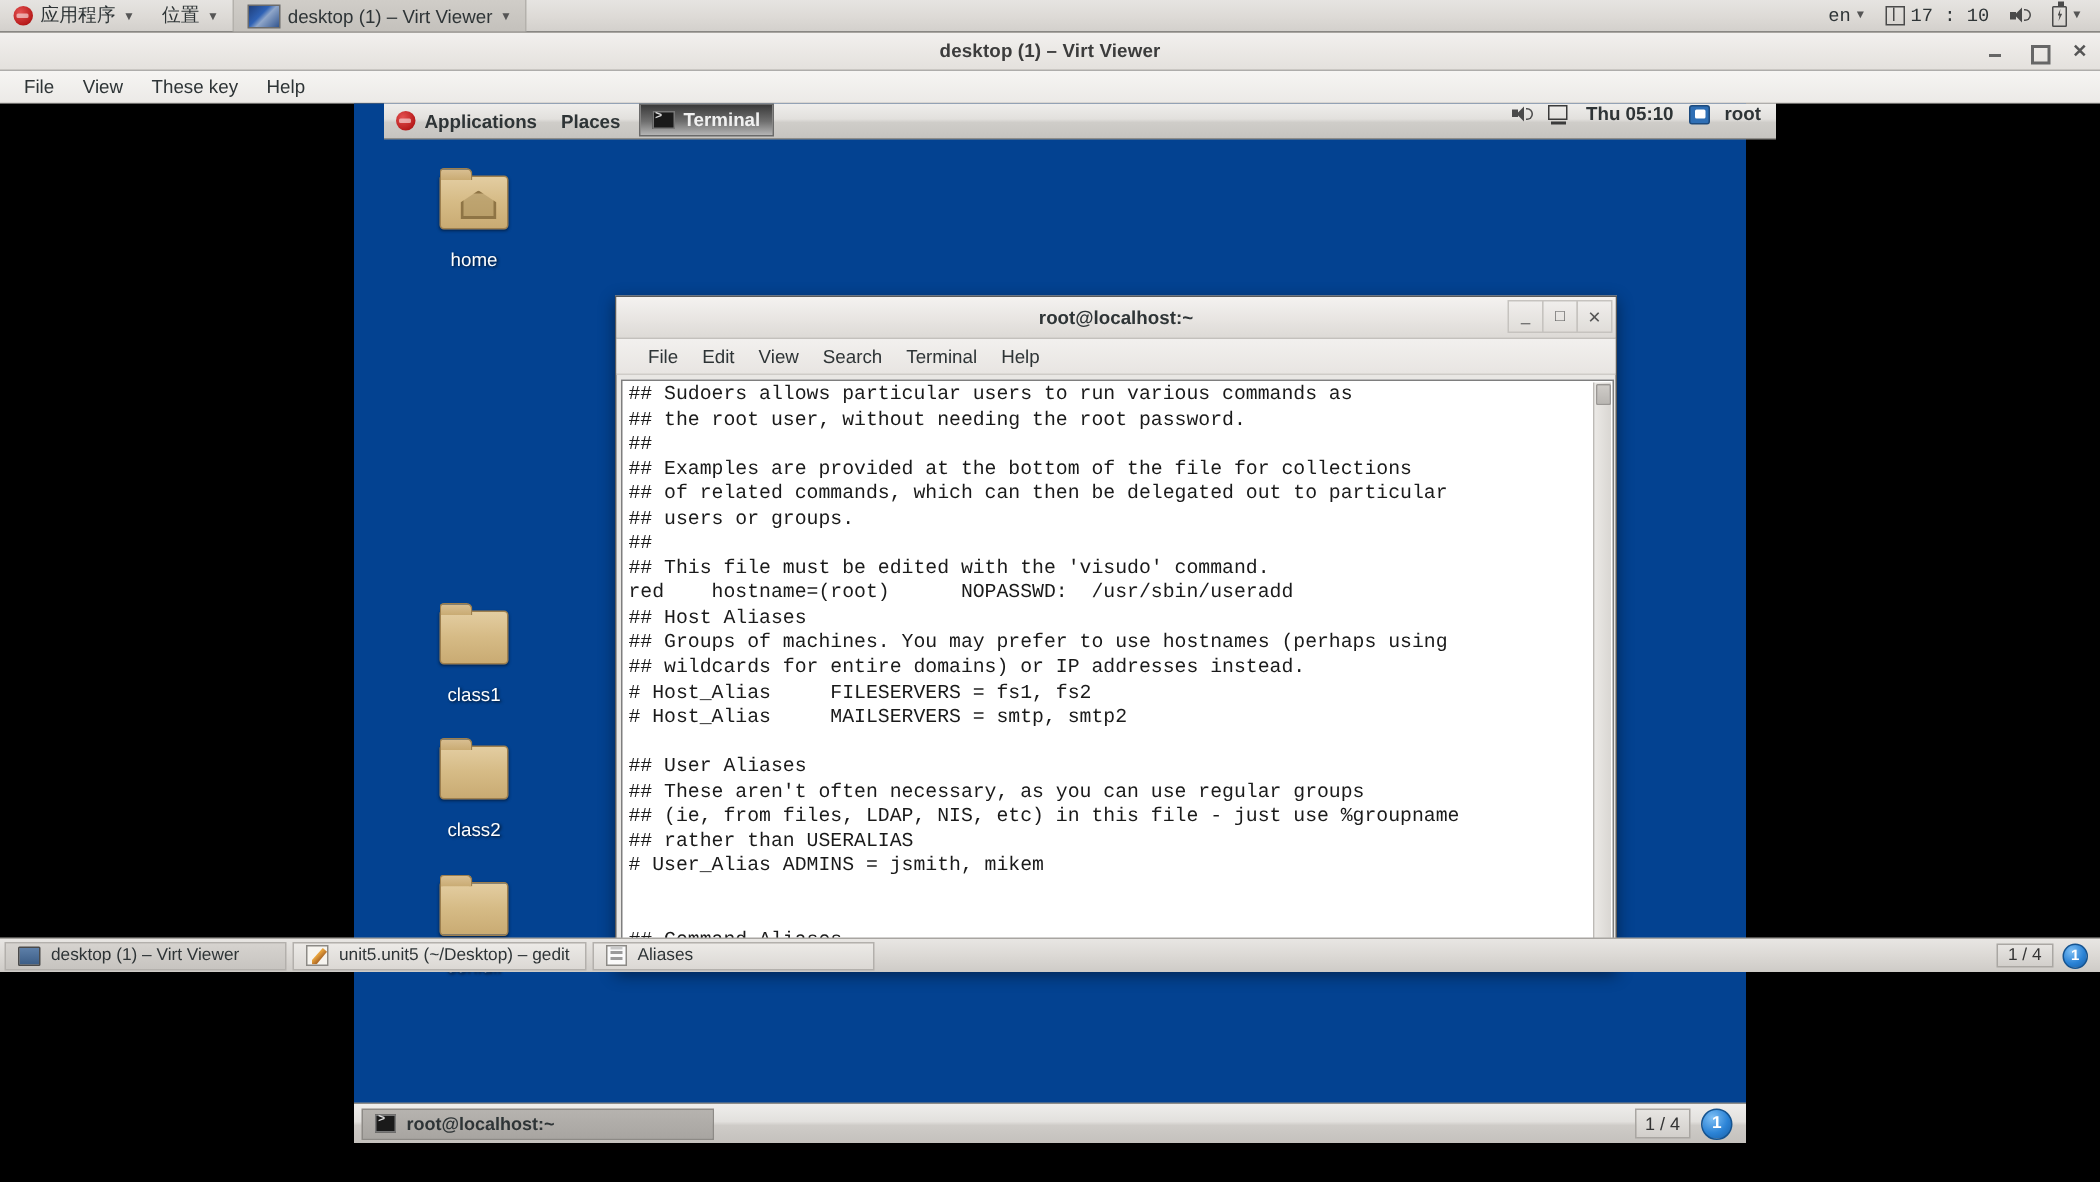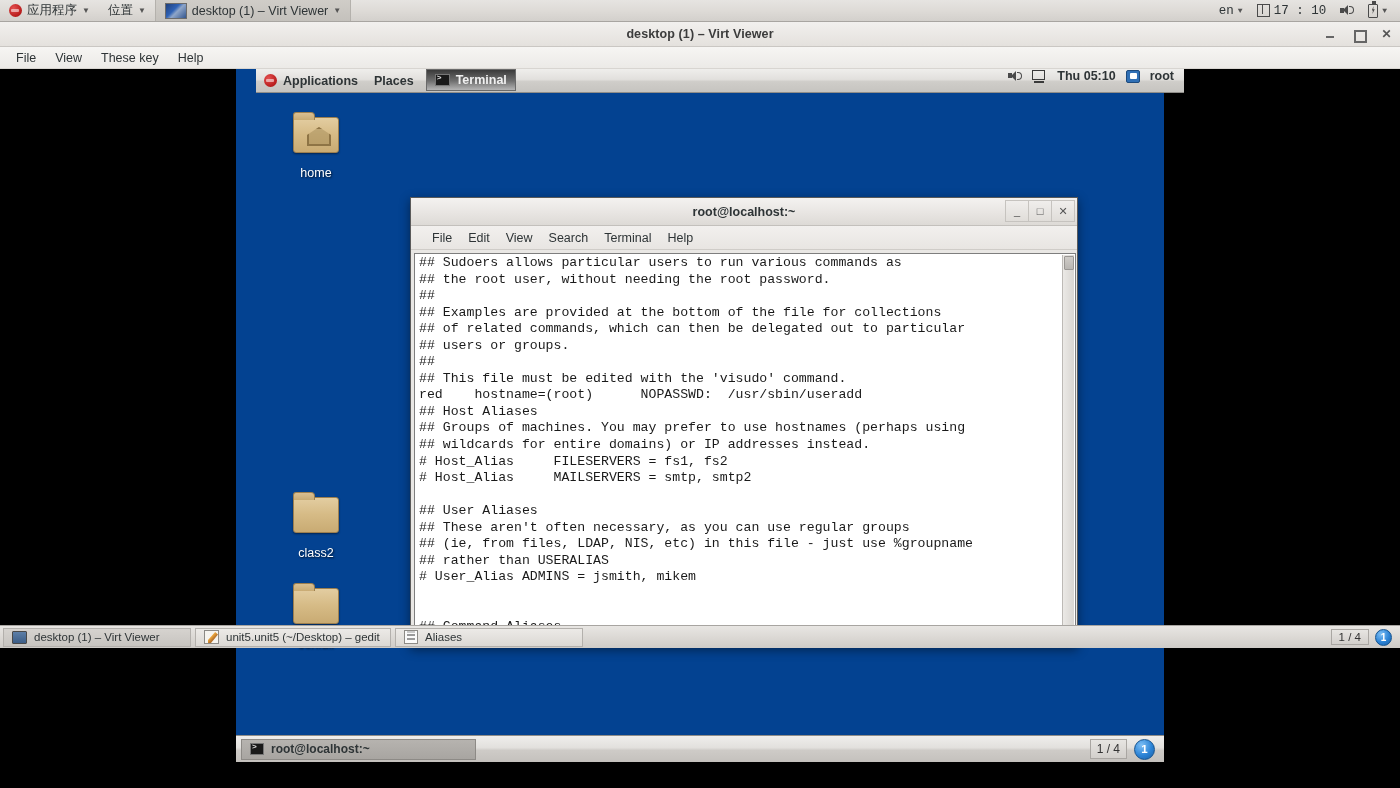--- a/index.html
+++ b/index.html
@@ -397,20 +397,24 @@
         <span class="net-ico"></span>
         <span>Thu 05:10</span>
         <span class="usr-ico"></span>
         <span>root</span>
       </div>
     </div>
 
     <div class="dicon" style="left:36px; top:48px;">
       <div class="folder home"></div>
       <span class="lbl">home</span>
+    </div>
+    <div class="dicon" style="left:36px; top:338px;">
+      <div class="folder"></div>
+      <span class="lbl">class1</span>
     </div>
     <div class="dicon" style="left:36px; top:428px;">
       <div class="folder"></div>
       <span class="lbl">class2</span>
     </div>
     <div class="dicon" style="left:36px; top:519px;">
       <div class="folder"></div>
       <span class="lbl">confdir</span>
     </div>
 

